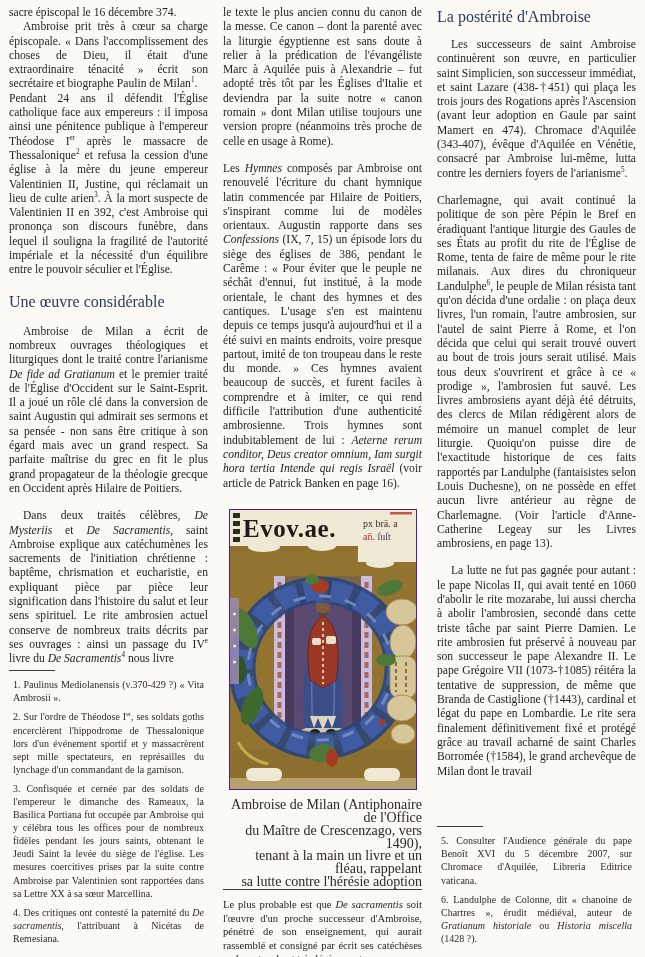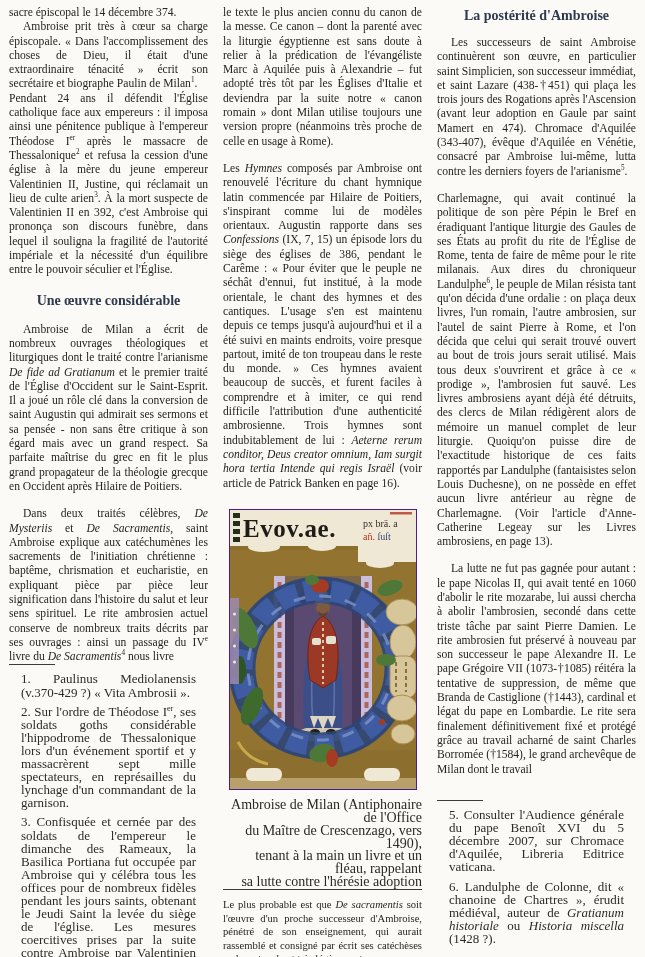--- a/index.html
+++ b/index.html
@@ -14,53 +14,53 @@
     padding:6px 9px;display:flex;gap:15px;
   }
   .col{width:199px;display:flex;flex-direction:column;}
   .jp{
     margin:0;font-size:11.6px;line-height:14.3px;
     text-align:justify;text-justify:inter-word;hyphens:auto;-webkit-hyphens:auto;
   }
   .ind{text-indent:14px;}
   .gap{margin-top:13px;}
   .heading{
-    margin:15px 0 14px;font-size:14px;font-weight:bold;text-align:center;
+    margin:15px 0 14px;font-size:16px;font-weight:normal;
     color:var(--heading-color,#2d3a50);
   }
   .heading.top{margin-top:2px;margin-bottom:12px;}
   .it{font-style:italic;}
   sup{font-size:0.62em;line-height:0;vertical-align:super;}
   .footnotes{margin-top:auto;}
   .fnrule{width:46px;border-top:1.6px solid var(--rule-color,#3b3b3b);margin:0 0 7px 0;}
-  .fn{margin:0 12px 6px;font-size:13px;line-height:13.1px;text-align:justify;hyphens:auto;color:#2e2a24;}
+  .fn{margin:0 4px 6px;font-size:10px;line-height:13.1px;text-align:justify;hyphens:auto;color:#2e2a24;}
   .figure{margin:18px auto 9px;width:186px;border:1px solid #4c1d95;line-height:0;}
   .caption div{font-size:14px;line-height:12.9px;text-align:right;color:#2b2822;}
   .bottomnote{margin-top:auto;}
   .colrule{border-top:1.5px solid var(--rule-color,#3b3b3b);margin:0 0 8px 0;width:100%;}
   .note{font-size:10.6px;line-height:13.5px;}
 </style>
 </head>
 <body>
 
 <div class="page">
 
   <div class="col">
     <div>
-      <p class="jp"><span>sacre épiscopal le 14 décembre 374.</span></p>
+      <p class="jp"><span>sacre épiscopal le 16 décembre 374.</span></p>
       <p class="jp ind"><span>Ambroise prit très à cœur sa charge épiscopale. « Dans l'accomplissement des choses de Dieu, il était d'une extraordinaire ténacité » écrit son secrétaire et biographe Paulin de Milan</span><sup>1</sup><span>.</span></p>
       <p class="jp"><span>Pendant 24 ans il défendit l'Église catholique face aux empereurs : il imposa ainsi une pénitence publique à l'empereur Théodose I</span><sup>er</sup><span> après le massacre de Thessalonique</span><sup>2</sup><span> et refusa la cession d'une église à la mère du jeune empereur Valentinien II, Justine, qui réclamait un lieu de culte arien</span><sup>3</sup><span>. À la mort suspecte de Valentinien II en 392, c'est Ambroise qui prononça son discours funèbre, dans lequel il souligna la fragilité de l'autorité impériale et la nécessité d'un équilibre entre le pouvoir séculier et l'Église.</span></p>
       <h3 class="heading">Une œuvre considérable</h3>
       <p class="jp ind"><span>Ambroise de Milan a écrit de nombreux ouvrages théologiques et liturgiques dont le traité contre l'arianisme </span><span class="it">De fide ad Gratianum</span><span> et le premier traité de l'Église d'Occident sur le Saint-Esprit. Il a joué un rôle clé dans la conversion de saint Augustin qui admirait ses sermons et sa pensée - non sans être critique à son égard mais avec un grand respect. Sa parfaite maîtrise du grec en fit le plus grand propagateur de la théologie grecque en Occident après Hilaire de Poitiers.</span></p>
       <p class="jp ind gap"><span>Dans deux traités célèbres, </span><span class="it">De Mysteriis</span><span> et </span><span class="it">De Sacramentis</span><span>, saint Ambroise explique aux catéchumènes les sacrements de l'initiation chrétienne : baptême, chrismation et eucharistie, en expliquant pièce par pièce leur signification dans l'histoire du salut et leur sens spirituel. Le rite ambrosien actuel conserve de nombreux traits décrits par ses ouvrages : ainsi un passage du IV</span><sup>e</sup><span> livre du </span><span class="it">De Sacramentis</span><sup>4</sup><span> nous livre</span></p>
     </div>
     <div class="footnotes">
       <div class="fnrule"></div>
       <p class="fn"><span>1. Paulinus Mediolanensis (v.370-429 ?) « Vita Ambrosii ».</span></p>
-      <p class="fn"><span>2. Sur l'ordre de Théodose I</span><sup>er</sup><span>, ses soldats goths considérable l'hippodrome de Thessalonique lors d'un événement sportif et y massacrèrent sept mille spectateurs, en représailles du lynchage d'un commandant de la garnison.</span></p>
+      <p class="fn"><span>2. Sur l'ordre de Théodose I</span><sup>er</sup><span>, ses soldats goths encerclèrent l'hippodrome de Thessalonique lors d'un événement sportif et y massacrèrent sept mille spectateurs, en représailles du lynchage d'un commandant de la garnison.</span></p>
       <p class="fn"><span>3. Confisquée et cernée par des soldats de l'empereur le dimanche des Rameaux, la Basilica Portiana fut occupée par Ambroise qui y célébra tous les offices pour de nombreux fidèles pendant les jours saints, obtenant le Jeudi Saint la levée du siège de l'église. Les mesures coercitives prises par la suite contre Ambroise par Valentinien sont rapportées dans sa Lettre XX à sa sœur Marcellina.</span></p>
       <p class="fn"><span>4. Des critiques ont contesté la paternité du </span><span class="it">De sacramentis</span><span>, l'attribuant à Nicétas de Remesiana.</span></p>
     </div>
   </div>
 
   <div class="col">
     <p class="jp"><span>le texte le plus ancien connu du canon de la messe. Ce canon – dont la parenté avec la liturgie égyptienne est sans doute à relier à la prédication de l'évangéliste Marc à Aquilée puis à Alexandrie – fut adopté très tôt par les Églises d'Italie et deviendra par la suite notre « canon romain » dont Milan utilise toujours une version propre (néanmoins très proche de celle en usage à Rome).</span></p>
     <p class="jp gap"><span>Les </span><span class="it">Hymnes</span><span> composés par Ambroise ont renouvelé l'écriture du chant hymnique latin commencée par Hilaire de Poitiers, s'inspirant comme lui de modèles orientaux. Augustin rapporte dans ses </span><span class="it">Confessions</span><span> (IX, 7, 15) un épisode lors du siège des églises de 386, pendant le Carême : « Pour éviter que le peuple ne séchât d'ennui, fut institué, à la mode orientale, le chant des hymnes et des cantiques. L'usage s'en est maintenu depuis ce temps jusqu'à aujourd'hui et il a été suivi en maints endroits, voire presque partout, imité de ton troupeau dans le reste du monde. » Ces hymnes avaient beaucoup de succès, et furent faciles à comprendre et à imiter, ce qui rend difficile l'attribution d'une authenticité ambrosienne. Trois hymnes sont indubitablement de lui : </span><span class="it">Aeterne rerum conditor, Deus creator omnium, Iam surgit hora tertia Intende qui regis Israël</span><span> (voir article de Patrick Banken en page 16).</span></p>
 
     <figure class="figure">

